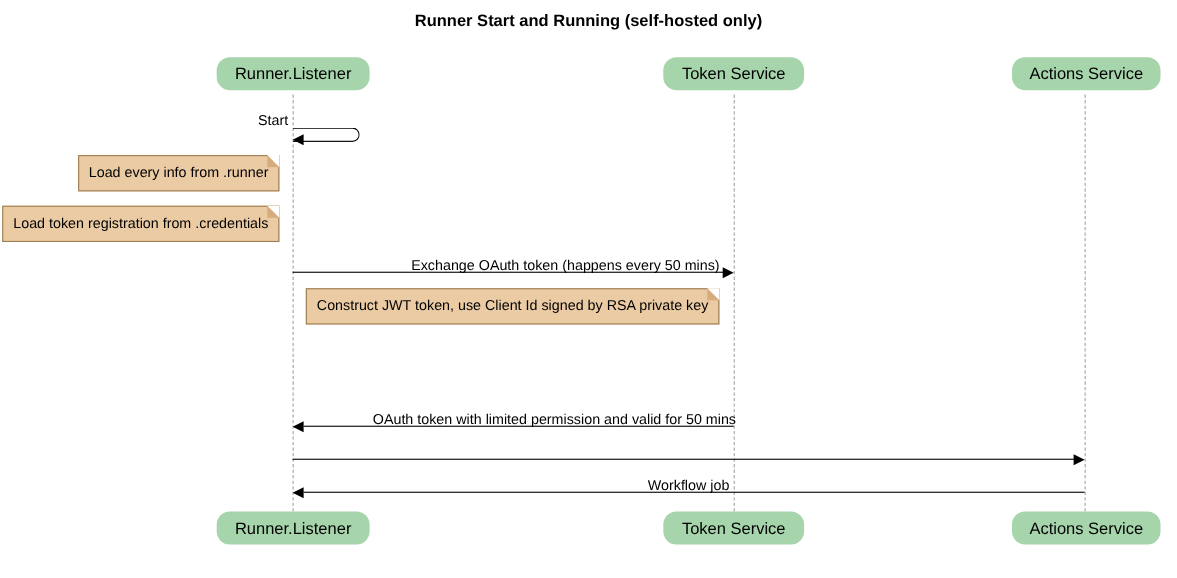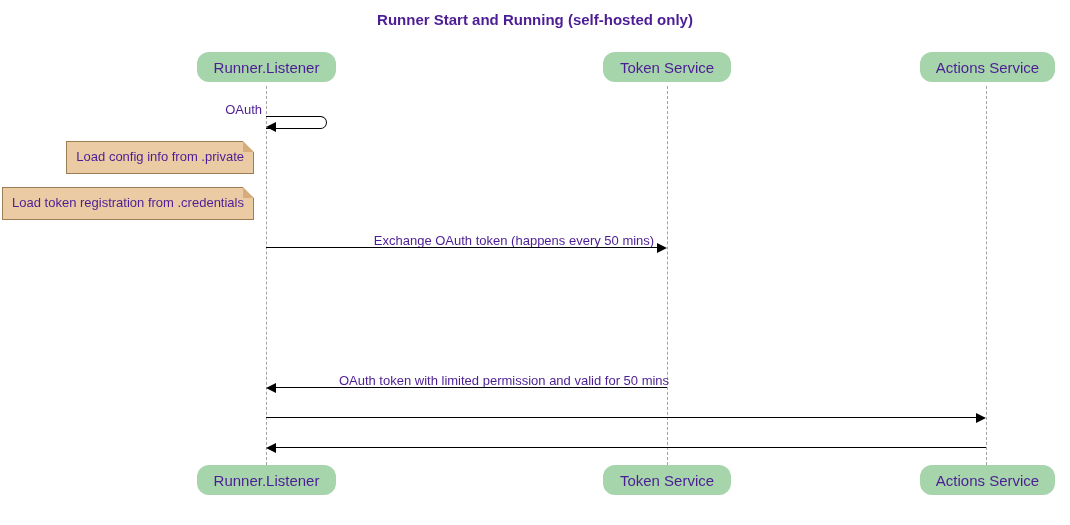--- a/index.html
+++ b/index.html
@@ -9,21 +9,21 @@
     --note-fold:#D6AC7C;
     --lifeline:#A3A3A3;
     --arrow:#000000;
   }
   html,body{margin:0;padding:0;background:#fff;}
   .diagram{
     position:relative;
     width:1070px;height:525px;
     background:#fff;
     font-family:"Liberation Sans",sans-serif;
-    color:#4c1d95;
+    color:#000000;
     overflow:hidden;
   }
   .title{
     position:absolute;top:11px;left:0;width:1070px;
     text-align:center;font-size:15px;font-weight:bold;
   }
   .actor{
     position:absolute;height:30px;
     background:var(--actor-fill);
     border-radius:12px;
@@ -79,41 +79,43 @@
   <div class="actor" style="left:197px;top:52px;width:139px;">
     <span>Runner.Listener</span>
   </div>
   <div class="actor" style="left:603px;top:52px;width:128px;">
     <span>Token Service</span>
   </div>
   <div class="actor" style="left:920px;top:52px;width:135px;">
     <span>Actions Service</span>
   </div>
 
-  <div class="mlabel right-align" style="left:180px;top:103px;width:82px;">OAuth</div>
+  <div class="mlabel right-align" style="left:180px;top:103px;width:82px;">Start</div>
   <div class="selfloop"></div>
   <div class="head left" style="left:266px;top:122px;"></div>
 
-  <div class="note" style="right:816px;top:141px;">Load config info from .private</div>
+  <div class="note" style="right:816px;top:141px;">Load every info from .runner</div>
 
   <div class="note" style="right:816px;top:187px;margin-left:18px;">Load token registration from .credentials</div>
 
   <div class="mlabel" style="left:266px;top:234px;width:400px;margin-left:48px;">Exchange OAuth token (happens every 50 mins)</div>
   <div class="mline" style="left:266px;top:247px;width:392px;"></div>
   <div class="head right" style="left:657px;top:243px;"></div>
 
+  <div class="note" style="left:278px;top:262px;">Construct JWT token, use Client Id signed by RSA private key</div>
 
 
   <div class="mlabel" style="left:266px;top:374px;width:476px;">OAuth token with limited permission and valid for 50 mins</div>
   <div class="head left" style="left:266px;top:383px;"></div>
   <div class="mline" style="left:276px;top:387px;width:391px;"></div>
 
   <div class="mline" style="left:266px;top:417px;width:711px;"></div>
   <div class="head right" style="left:976px;top:413px;"></div>
 
+  <div class="mlabel" style="left:266px;top:434px;width:720px;">Workflow job</div>
   <div class="head left" style="left:266px;top:443px;"></div>
   <div class="mline" style="left:276px;top:447px;width:710px;"></div>
 
   <div class="actor" style="left:197px;top:465px;width:139px;">
     <span>Runner.Listener</span>
   </div>
   <div class="actor" style="left:603px;top:465px;width:128px;">
     <span>Token Service</span>
   </div>
   <div class="actor" style="left:920px;top:465px;width:135px;">

